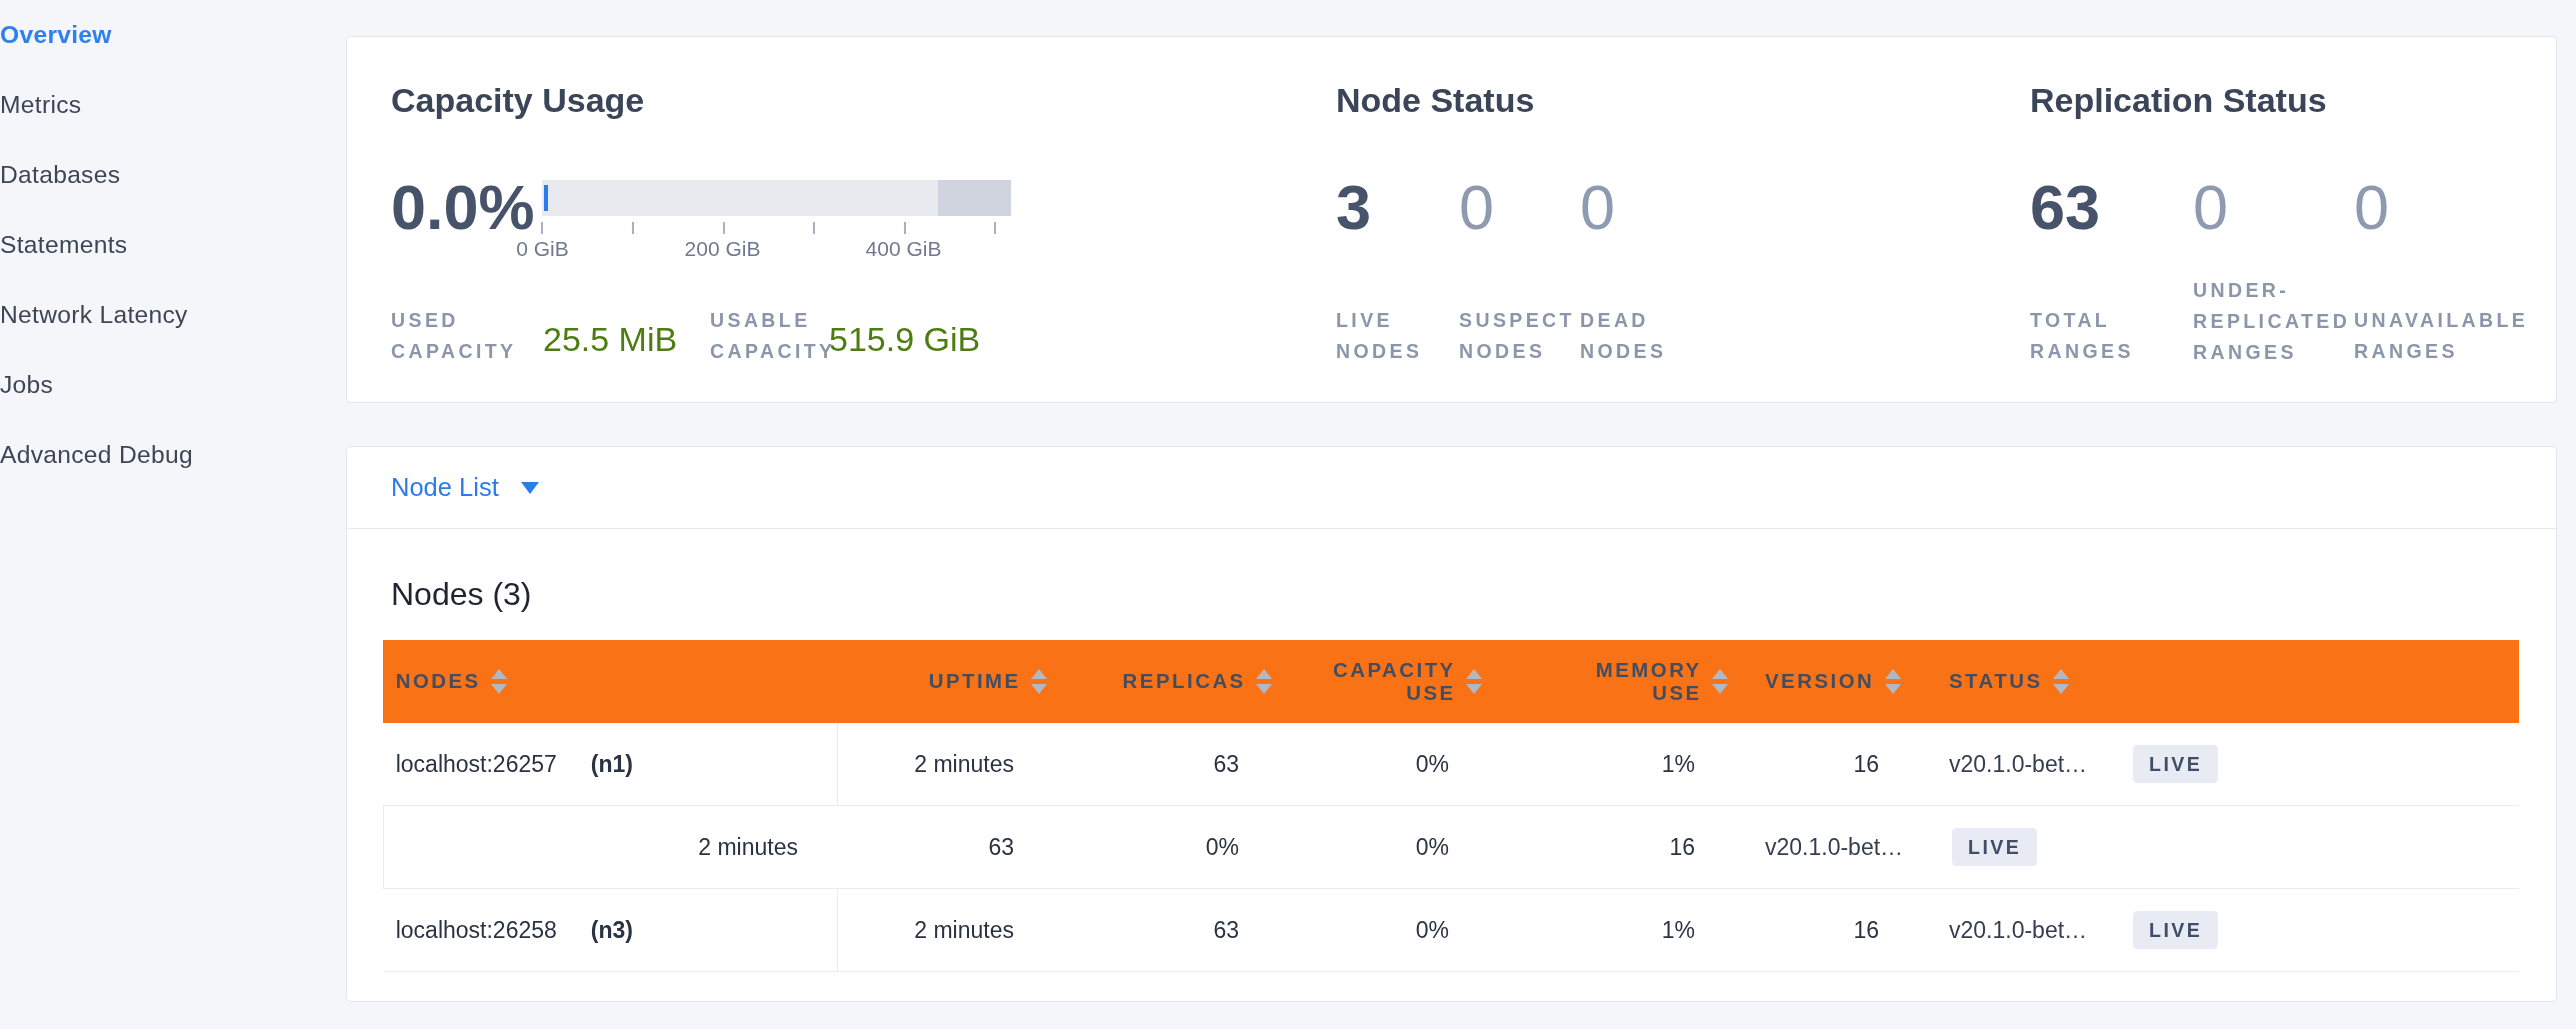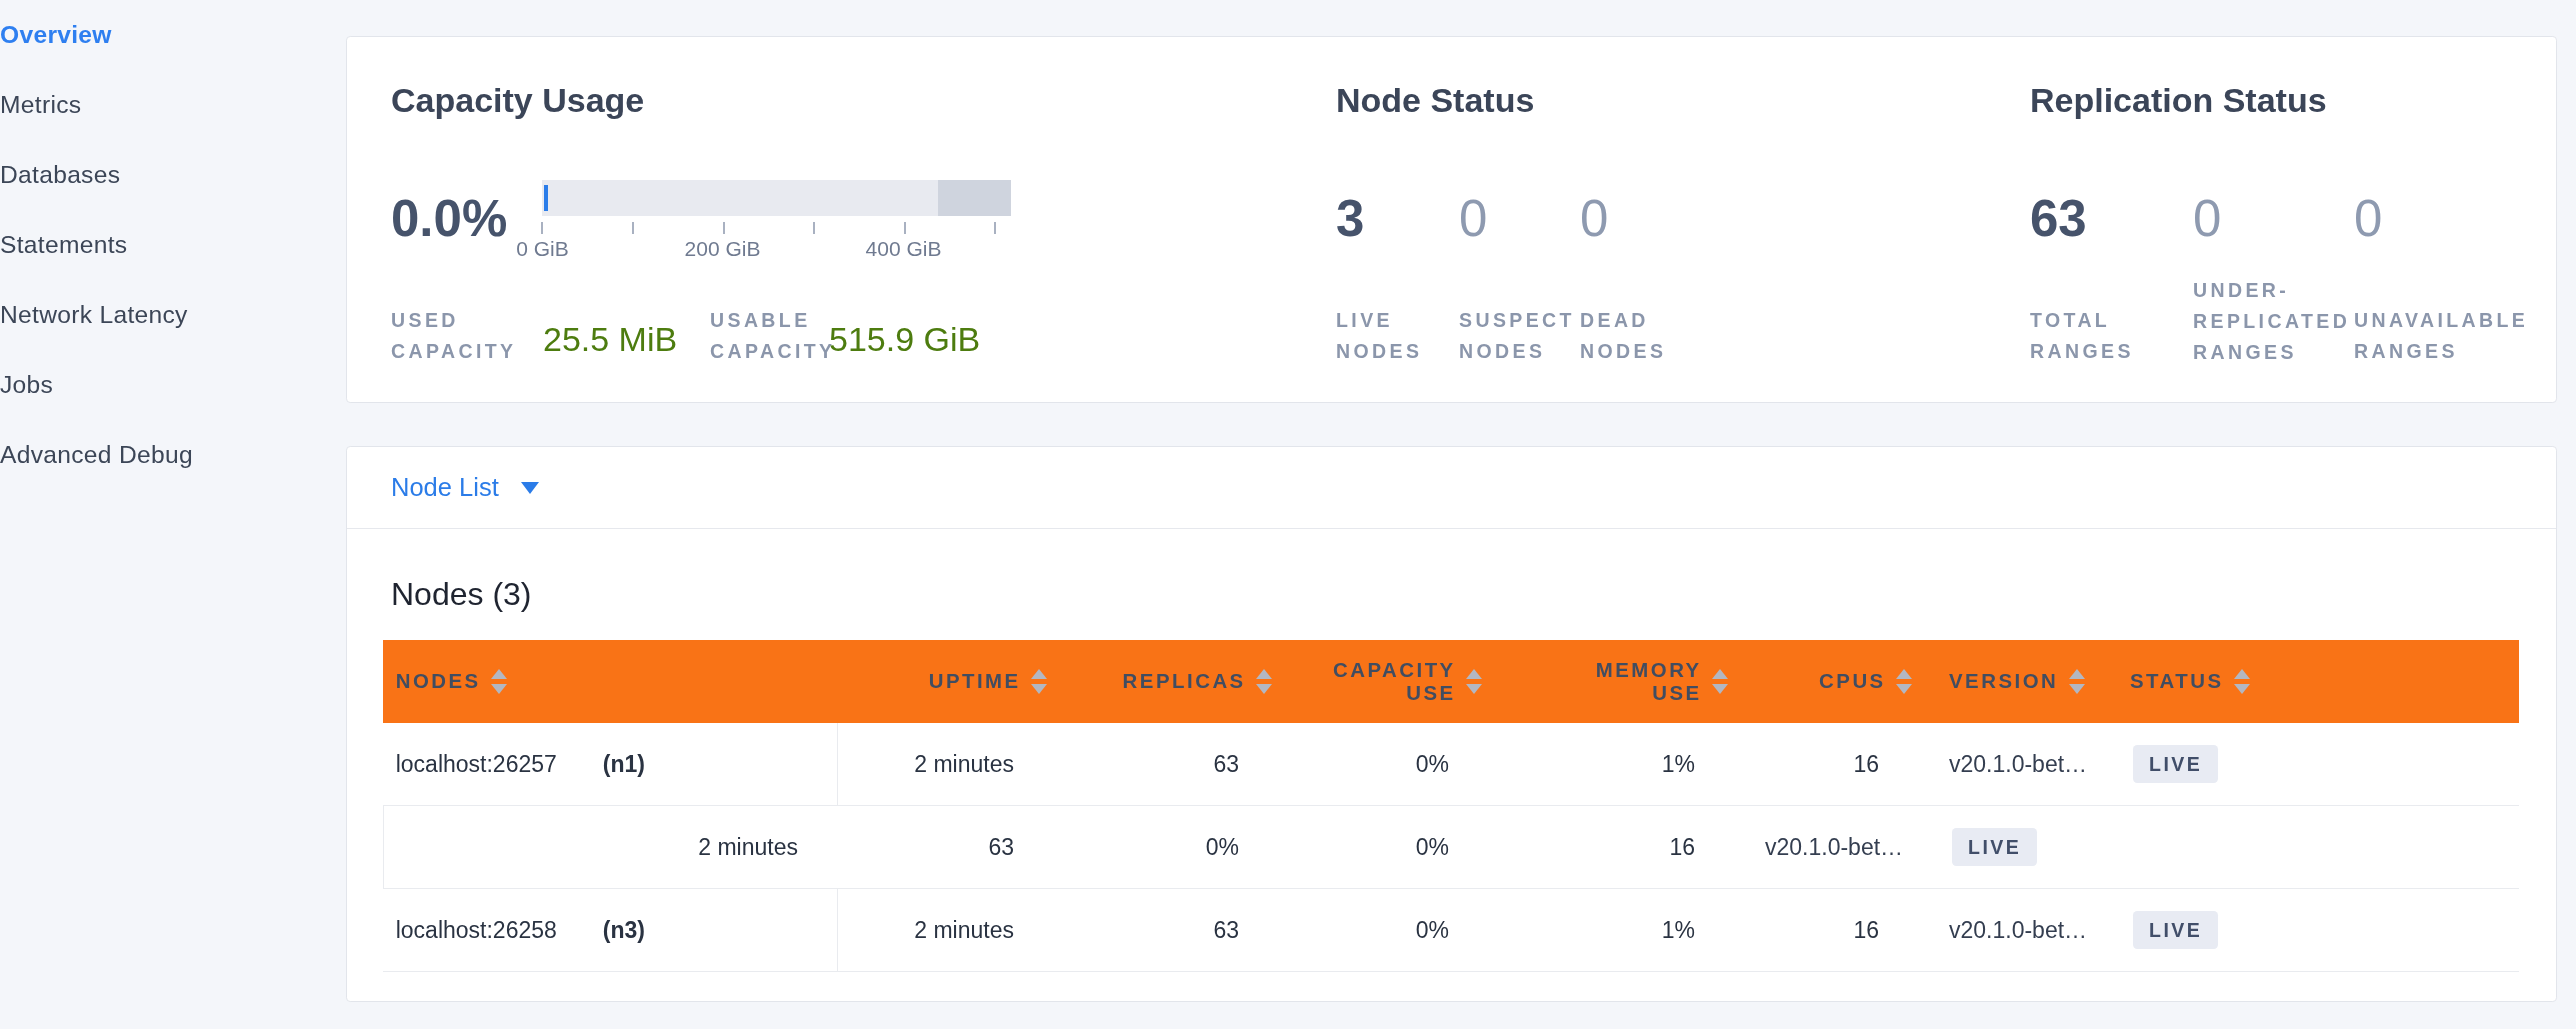--- a/index.html
+++ b/index.html
@@ -28,21 +28,21 @@
   .card.top-card { top:36px; height:367px; }
   .card.list-card { top:446px; height:556px; }
 
   .summary-section { position:absolute; top:0; bottom:0; }
   .sec-capacity { left:44px; width:959px; }
   .sec-nodes { left:989px; width:662px; }
   .sec-replication { left:1683px; width:526px; }
 
   .section-title { position:absolute; top:44px; left:0; font-size:34px; font-weight:600; color:#3b4558; }
 
-  .big-number { position:absolute; top:148px; font-size:51px; line-height:68px; font-weight:600; color:#46536b; }
+  .big-number { position:absolute; top:136px; font-size:63px; line-height:68px; font-weight:600; color:#46536b; }
   .big-number.muted { color:#8e9ab0; font-weight:500; }
 
   .stat-label {
     position:absolute; font-size:19.5px; line-height:31px; letter-spacing:3.4px;
     color:#8b96ab; text-transform:uppercase;font-weight:bold;
   }
   .stat-value { position:absolute; font-size:34px; font-weight:400; color:#4d7c0f; white-space:nowrap; }
 
   
   .gauge-percent { left:0; }
@@ -97,21 +97,21 @@
     border-top:10.2px solid #b3b7c2;
   }
 
   .row { height:83px; border-bottom:1.7px solid #e9ebef; background:#fff; cursor:pointer; }
   .td { display:flex; align-items:center; font-size:23px; color:#2a3342; }
   .td.ar { justify-content:flex-end; padding-right:39px; }
   .td.c-nodes { padding-left:12.7px;gap:24px; }
   .td.c-uptime { border-left:1.7px solid #e9ebef; }
   .td.c-version { padding-left:31px; color:#343e50; }
   .td.c-status { padding-left:34px; }
-  .node-id { font-weight:700; margin-left:22px; }
+  .node-id { font-weight:700; margin-left:10px; }
 
   .badge {
     display:inline-block; background:#e8ebf3; color:#414e69; border-radius:4.2px;
     padding:7.6px 16px; font-size:19.5px; font-weight:700; letter-spacing:2.5px;
   }
 </style>
 </head>
 <body>
 
 <nav class="sidebar">
@@ -213,27 +213,20 @@
             <span class="dn"></span>
           </span>
       </div>
       <div class="th ar">
         <span class="label">MEMORY USE</span>
         <span class="sort-icon">
             <span class="up"></span>
             <span class="dn"></span>
           </span>
       </div>
-      <div class="th ar">
-        <span class="label">CPUS</span>
-        <span class="sort-icon">
-            <span class="up"></span>
-            <span class="dn"></span>
-          </span>
-      </div>
       <div class="th al c-version">
         <span class="label">VERSION</span>
         <span class="sort-icon">
             <span class="up"></span>
             <span class="dn"></span>
           </span>
       </div>
       <div class="th al c-status">
         <span class="label">STATUS</span>
         <span class="sort-icon">

